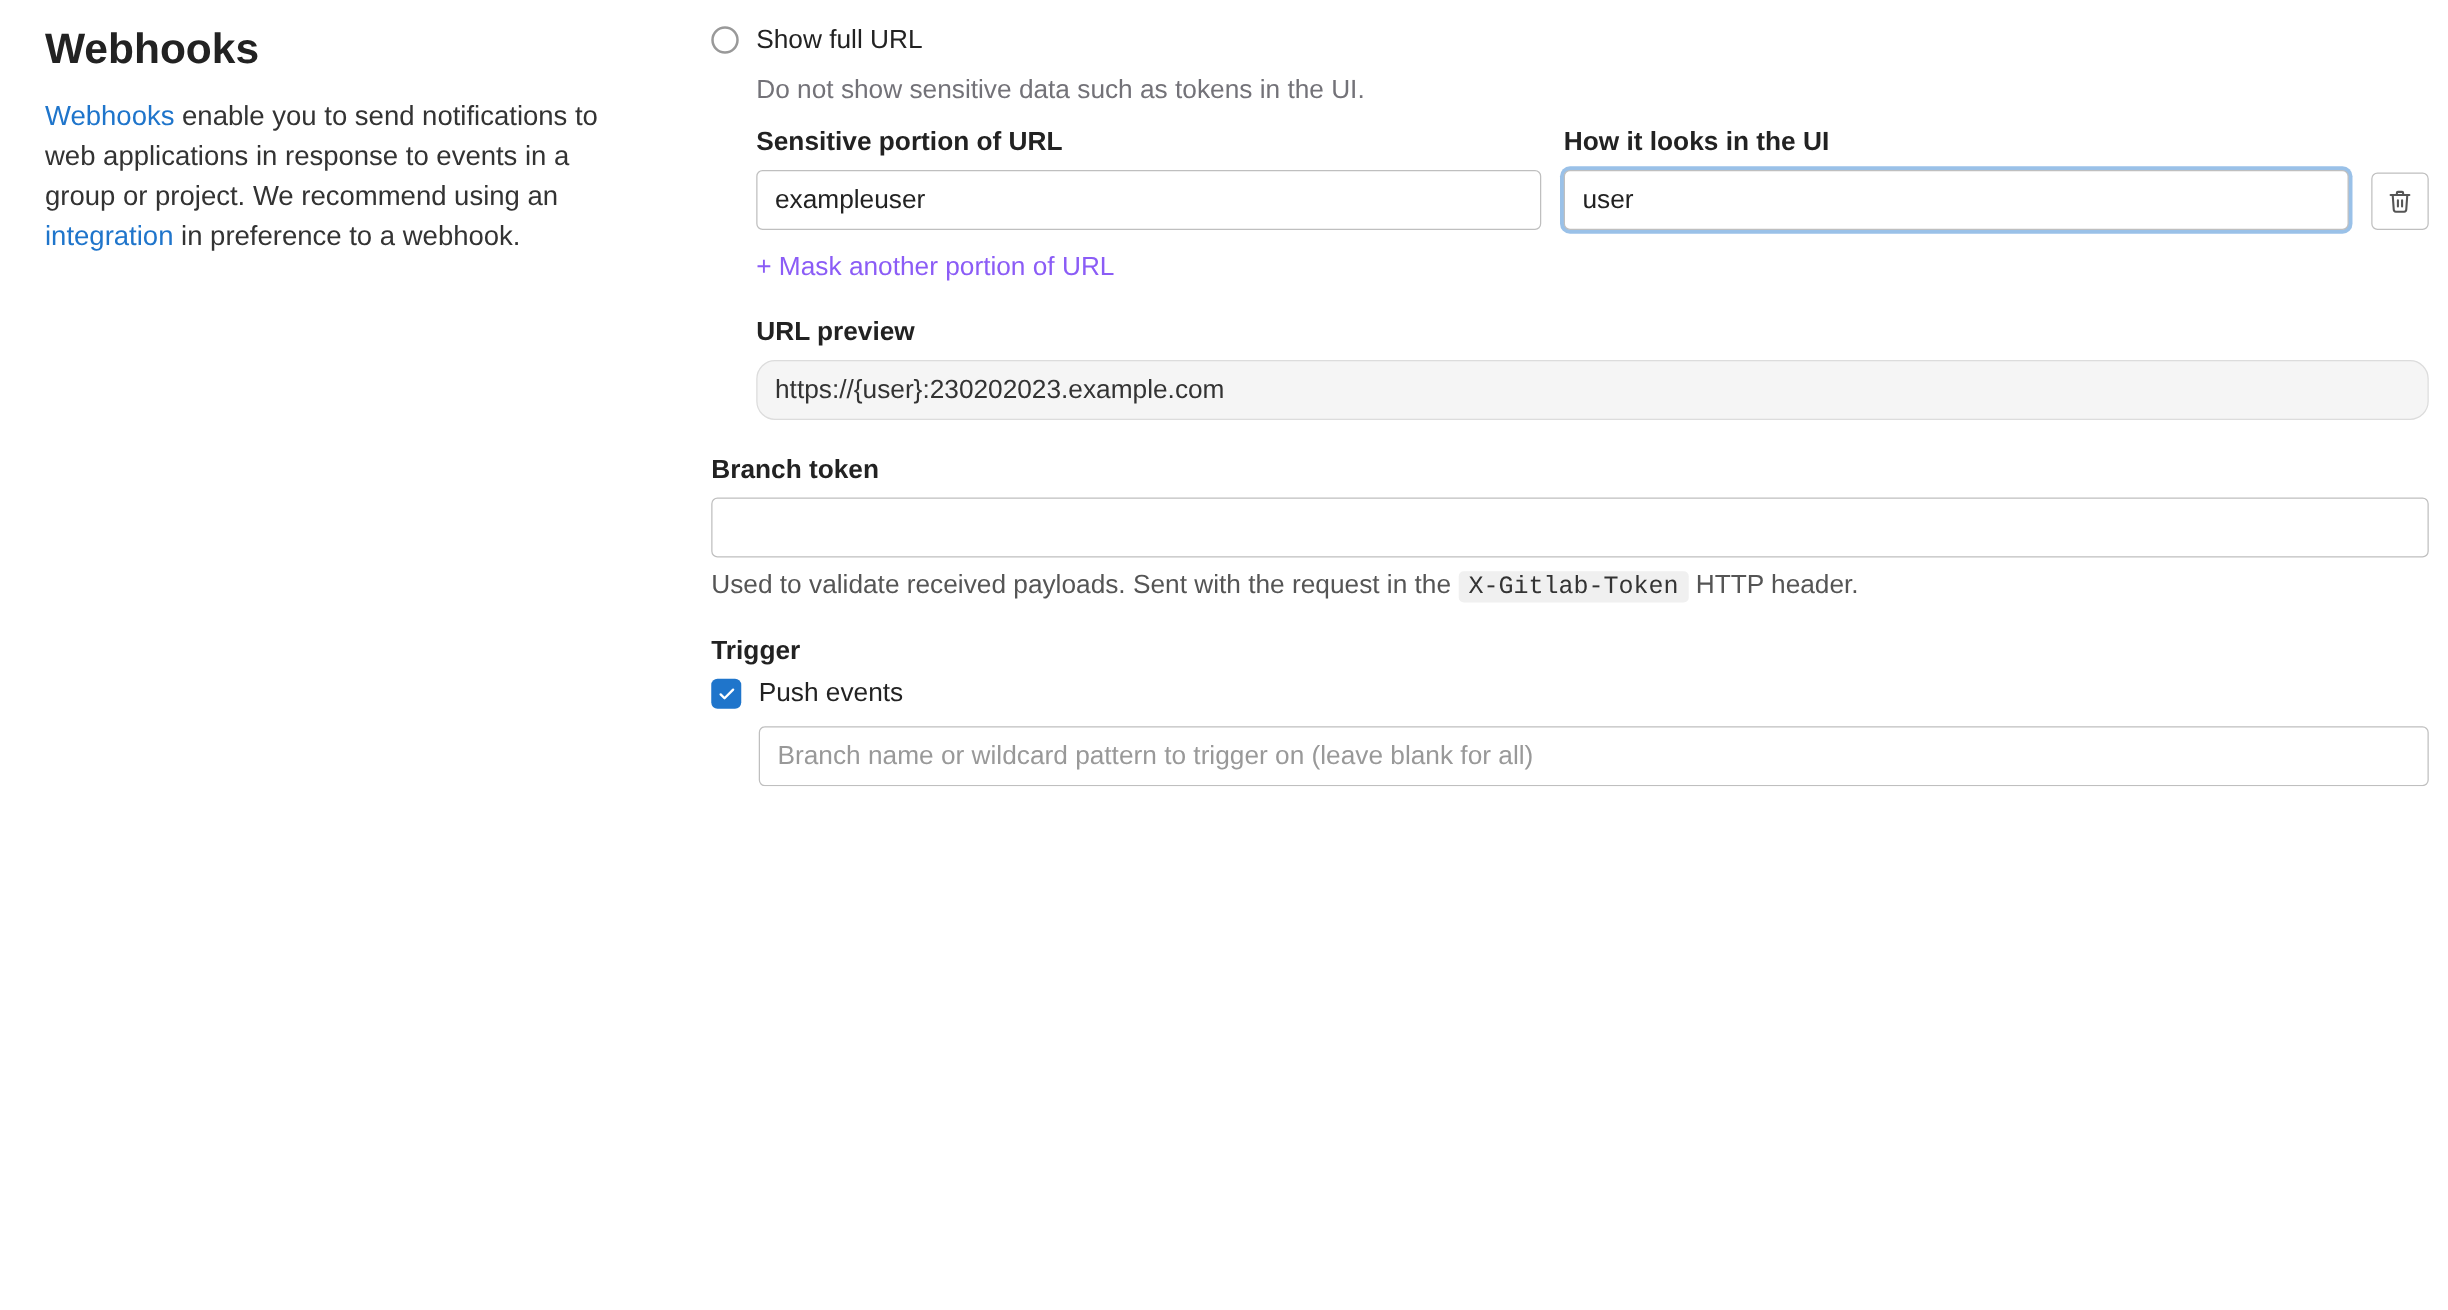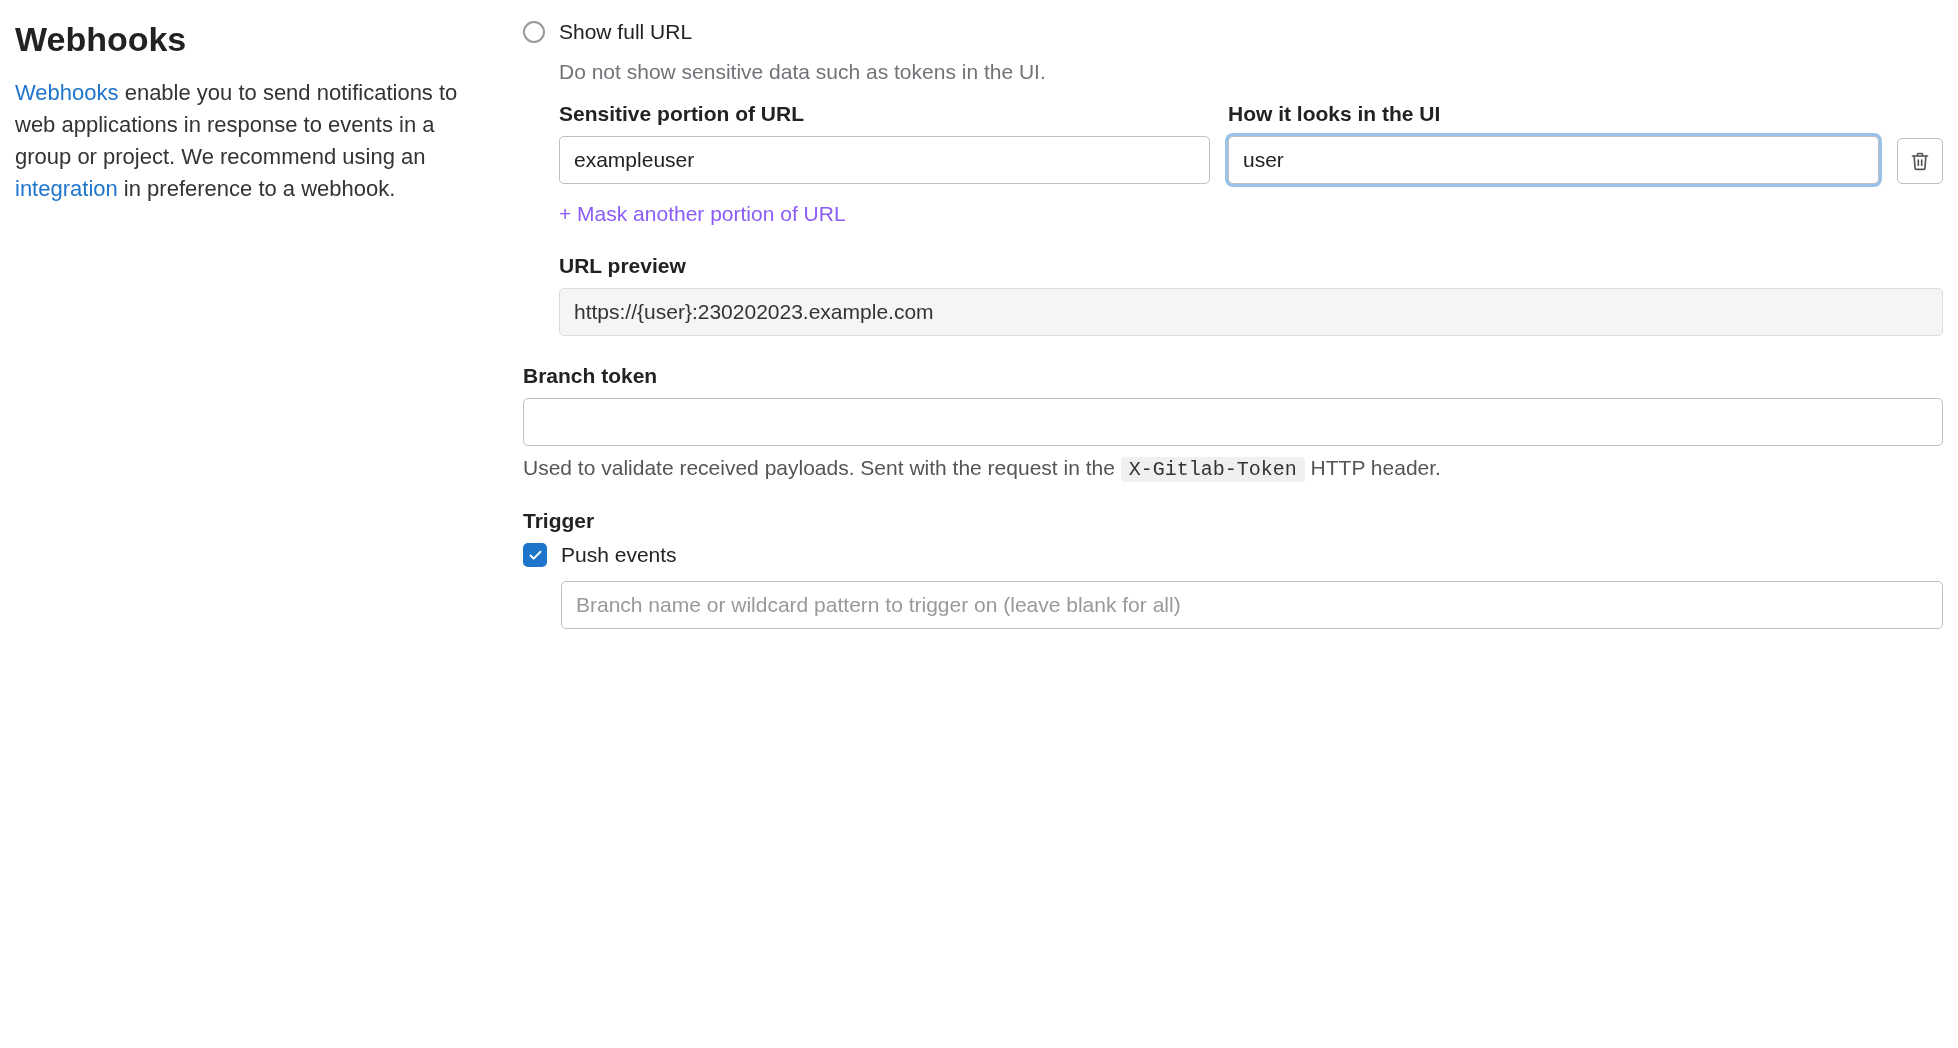--- a/index.html
+++ b/index.html
@@ -8,21 +8,22 @@
       padding: 0;
     }
     body {
       font-family: -apple-system, BlinkMacSystemFont, "Segoe UI", Helvetica, Arial, sans-serif;
       color: #333;
       background: #fff;
       padding: 20px 15px 0 15px;
     }
     .container {
       display: flex;
-      gap: 28px;
+      gap: 53px;
+      margin-left: 21px;
     }
     .left-col {
       width: 480px;
       flex-shrink: 0;
     }
     .right-col {
       flex: 1;
     }
     h1 {
       font-size: 34px;
@@ -149,21 +150,21 @@
       color: #8b5cf6;
       font-size: 21px;
       text-decoration: none;
       cursor: pointer;
     }
     .preview-box {
       width: 100%;
       font-size: 21px;
       padding: 11px 14px;
       border: 1px solid #dcdcdc;
-      border-radius: 5px;
+      border-radius: 15px;
       background: #f5f5f5;
       color: #333;
     }
     .secret-helper {
       font-size: 21px;
       color: #555;
       margin-top: 10px;
     }
     code.inline {
       font-family: "SFMono-Regular", Consolas, "Liberation Mono", Menlo, monospace;

